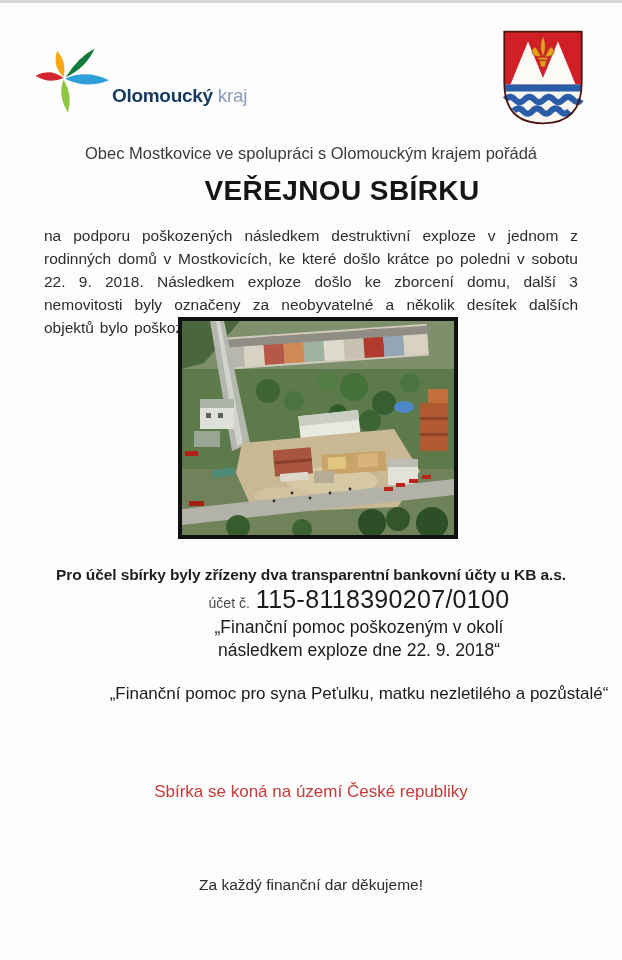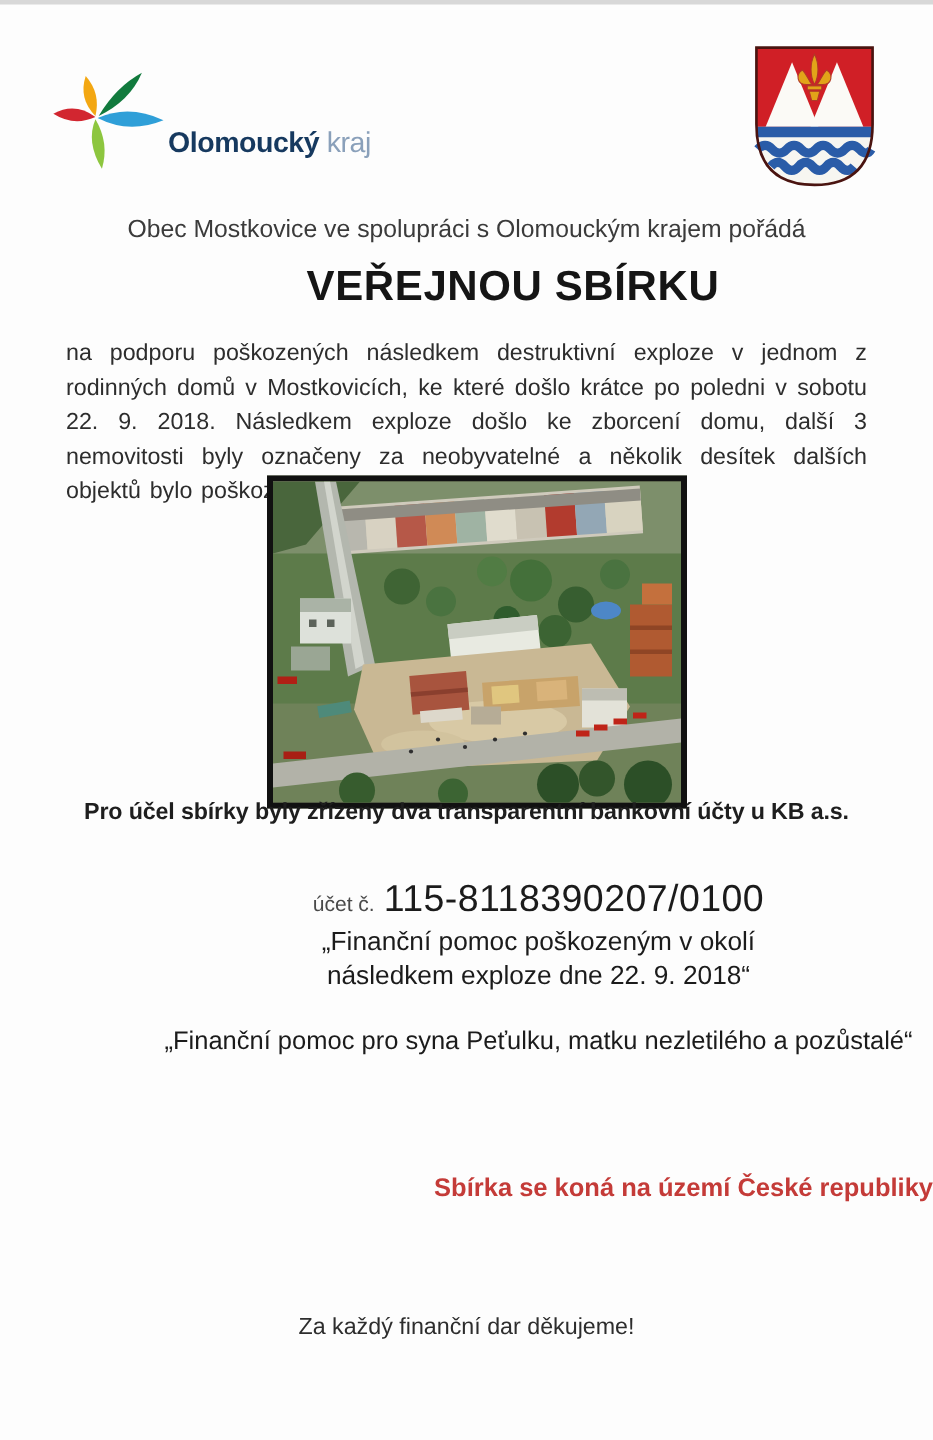--- a/index.html
+++ b/index.html
@@ -21,32 +21,32 @@
     font-size:16.5px;color:#3b3b3b;}
   .title{position:absolute;top:175px;left:0;width:100%;margin:0;text-align:center;
     font-size:28px;font-weight:bold;color:#151515;letter-spacing:0.4px;padding-left:31px;}
   .desc{position:absolute;top:224px;left:44px;width:534px;margin:0;
     font-size:15.5px;line-height:23px;text-align:justify;color:#2d2d2d;word-spacing:1.5px;}
   
   .photo{position:absolute;top:317px;left:178px;width:272px;height:214px;margin:0;
     border:4px solid #111111;background:#86936f;}
   .photo svg{display:block;width:100%;height:100%;}
   
-  .acc-intro{position:absolute;top:533px;left:0;width:100%;margin:0;text-align:center;
+  .acc-intro{position:absolute;top:566px;left:0;width:100%;margin:0;text-align:center;
     font-weight:bold;font-size:15.5px;color:#1e1e1e;letter-spacing:-0.1px;}
   .account{position:absolute;left:0;width:100%;text-align:center;padding-left:48px;}
   .acc1{top:585px;}
   .acc2{top:680px;}
   .acc-label{font-size:14px;color:#4a4a4a;margin-right:6px;}
   .acc-number{font-size:25px;color:#1b1b1b;letter-spacing:0.3px;}
   .acc-purpose{font-weight:normal;font-size:17.5px;line-height:23px;color:#1b1b1b;margin-top:2px;}
   .acc2 .acc-purpose{font-size:17px;}
   
-  .notice{position:absolute;top:779px;left:0;width:100%;text-align:right;
-    font-weight:bold;font-size:17px;line-height:25px;color:#c43b38;}
+  .notice{position:absolute;top:779px;left:0;width:100%;text-align:center;
+    font-weight:normal;font-size:17px;line-height:25px;color:#c43b38;}
   .thanks{position:absolute;top:876px;left:0;width:100%;margin:0;text-align:center;
     font-size:15.5px;color:#2d2d2d;}
 </style>
 </head>
 <body>
 
 <div class="page">
   <div class="top-strip"></div>
 
   <div class="logo">

